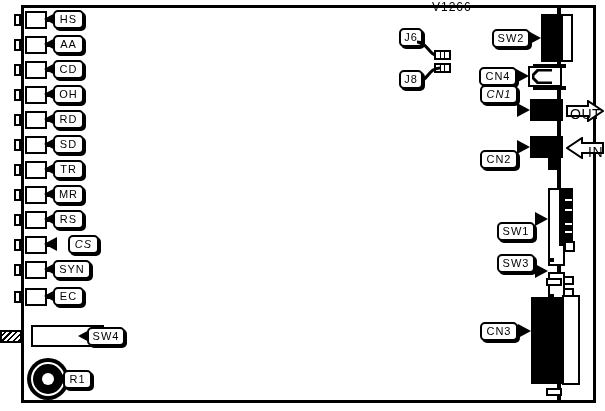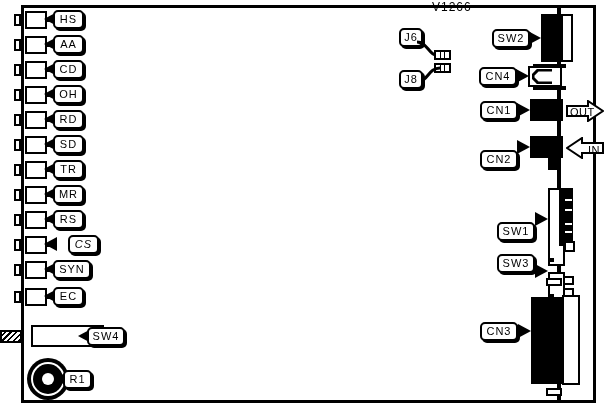--- a/index.html
+++ b/index.html
@@ -162,21 +162,21 @@
     left: 42px; top: 373px;
     width: 12px; height: 12px;
     border-radius: 50%;
     background: #fff;
   }
   
   .dir-arrow { position: absolute; }
   .dir-arrow svg { display: block; }
   .dir-label {
     position: absolute;
-    font-size: 11px;
+    font-size: 14px;
     letter-spacing: 0.5px;
     color: #000;
   }
   
   .title-text {
     position: absolute;
     font-size: 12px;
     letter-spacing: 1px;
     color: #000;
   }
@@ -336,21 +336,21 @@
   <div class="wht" style="left:528px; top:66px; width:34px; height:21px;"></div>
   <svg style="position:absolute; left:532px; top:69px;" width="22" height="15">
     <path d="M20,1 L6,1 L1,6 L1,9 L6,14 L20,14" stroke="#000" stroke-width="3" fill="none"></path>
   </svg>
   <div class="blk" style="left:533px; top:86px; width:33px; height:4px;"></div>
   <div class="ptr-right" style="left:516px; top:69px;"></div>
   <div class="callout" style="left:479px; top:67px; width:38px; height:19px;">CN4</div>
 
   <div class="blk" style="left:530px; top:99px; width:33px; height:22px;"></div>
   <div class="ptr-right" style="left:517px; top:103px;"></div>
-  <div class="callout" style="left:480px; top:101px; width:38px; height:19px;">CN1</div>
+  <div class="callout" style="left:480px; top:85px; width:38px; height:19px;font-style:italic;">CN1</div>
   <div class="dir-arrow" style="left:566px; top:100px;">
     <svg width="38" height="22" viewBox="0 0 38 22">
       <path d="M1,6 L22,6 L22,1 L37,11 L22,21 L22,16 L1,16 Z" fill="#fff" stroke="#000" stroke-width="2"></path>
     </svg>
   </div>
   <div class="dir-label" style="left:570px; top:106px;">OUT</div>
 
   <div class="blk" style="left:530px; top:136px; width:33px; height:22px;"></div>
   <div class="ptr-right" style="left:517px; top:140px;"></div>
   <div class="callout" style="left:480px; top:150px; width:38px; height:19px;">CN2</div>

